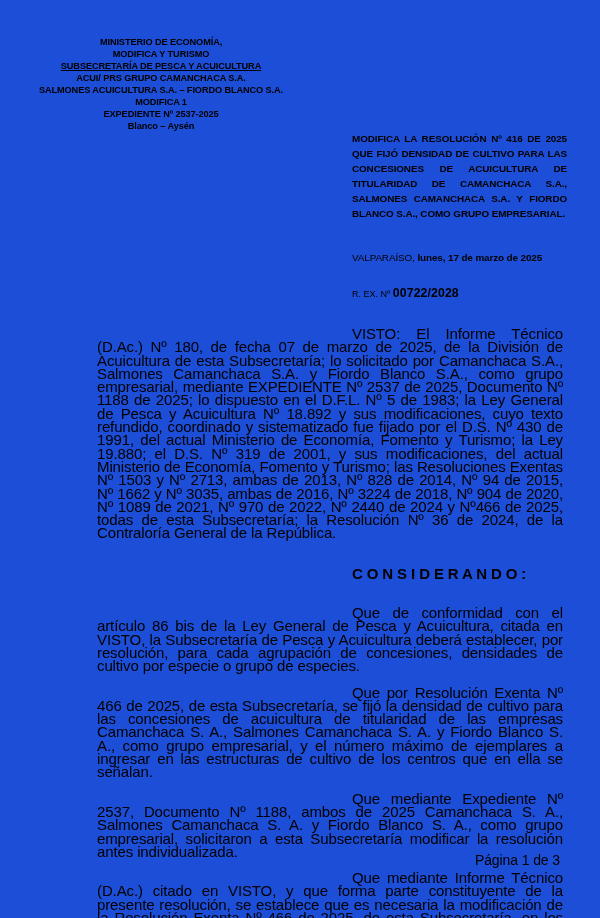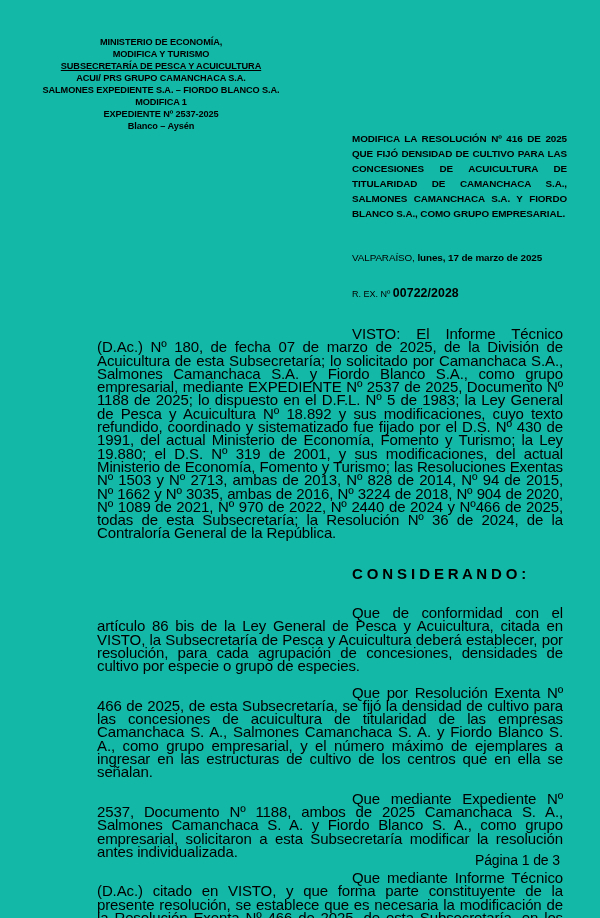--- a/index.html
+++ b/index.html
@@ -4,21 +4,21 @@
 <style>
   html, body {
     margin: 0;
     padding: 0;
     background: #ffffff;
   }
   .page {
     position: relative;
     width: 600px;
     height: 918px;
-    background: #14b8a6;
+    background: #1d4ed8;
     font-family: "Liberation Sans", sans-serif;
     color: #000000;
     overflow: hidden;
   }
   
   .letterhead {
     position: absolute;
     top: 36px;
     left: 26px;
     width: 270px;
@@ -102,21 +102,21 @@
 </head>
 <body>
 
 <div class="page">
 
   <div class="letterhead">
     <div class="lh-line">MINISTERIO DE ECONOMÍA,</div>
     <div class="lh-line">MODIFICA Y TURISMO</div>
     <div class="lh-line u">SUBSECRETARÍA DE PESCA Y ACUICULTURA</div>
     <div class="lh-line">ACUI/ PRS GRUPO CAMANCHACA S.A.</div>
-    <div class="lh-line">SALMONES EXPEDIENTE S.A. – FIORDO BLANCO S.A.</div>
+    <div class="lh-line">SALMONES ACUICULTURA S.A. – FIORDO BLANCO S.A.</div>
     <div class="lh-line">MODIFICA 1</div>
     <div class="lh-line">EXPEDIENTE Nº 2537-2025</div>
     <div class="lh-line">Blanco – Aysén</div>
   </div>
 
   <div class="title">MODIFICA LA RESOLUCIÓN Nº 416 DE 2025 QUE FIJÓ DENSIDAD DE CULTIVO PARA LAS CONCESIONES DE ACUICULTURA DE TITULARIDAD DE CAMANCHACA S.A., SALMONES CAMANCHACA S.A. Y FIORDO BLANCO S.A., COMO GRUPO EMPRESARIAL.</div>
 
   <div class="dateline">
     <span>VALPARAÍSO,</span>
     <span class="b">lunes, 17 de marzo de 2025</span>

